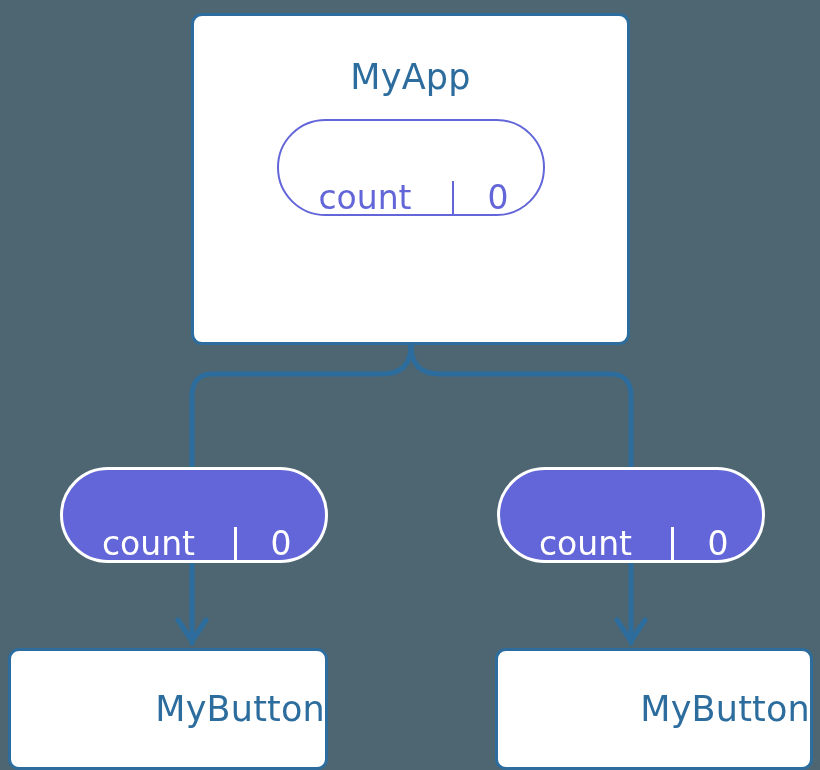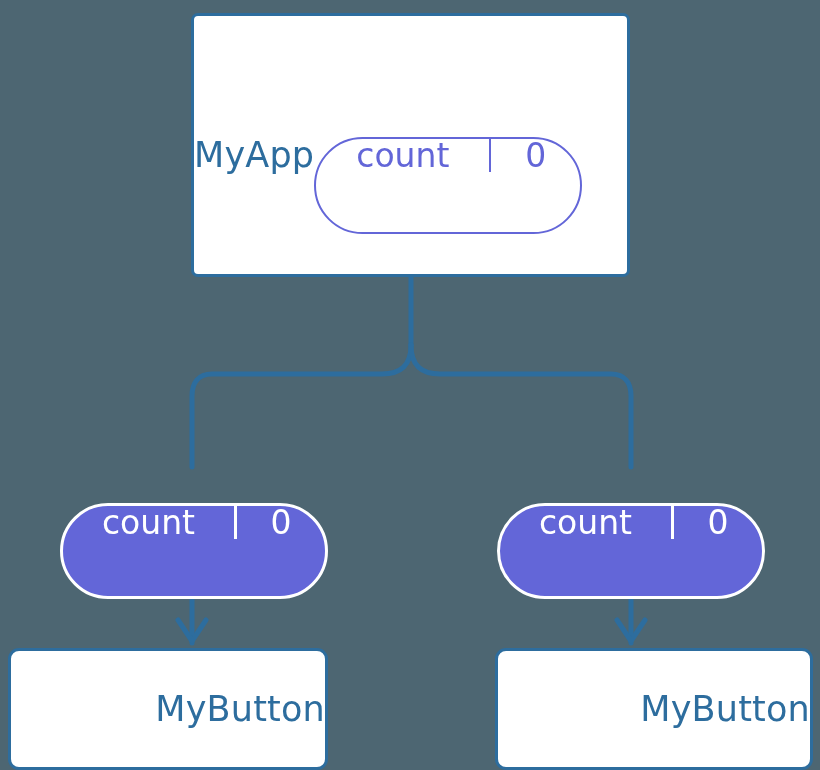--- a/index.html
+++ b/index.html
@@ -47,25 +47,24 @@
     letter-spacing: 0.2px;
     line-height: 1;
     white-space: nowrap;
   }
 
   
   #node-myapp {
     left: 191px;
     top: 13px;
     width: 439px;
-    height: 264px;
-    flex-direction: row;
+    height: 332px;
+    flex-direction: column;
     justify-content: flex-start;
     padding-top: 44px;
-    border-radius: 7px;
   }
   #node-myapp .node-title {
     margin-bottom: 24px;
   }
 
   
   #node-mybutton-left {
     left: 8px;
     top: 648px;
     width: 320px;
@@ -76,24 +75,23 @@
     top: 648px;
     width: 318px;
     height: 122px;
   }
 
   
   .state-pill {
     position: absolute;
     box-sizing: border-box;
     display: flex;
-    align-items: flex-start;
+    align-items: flex-end;
     border-radius: 999px;
     overflow: hidden;
-    margin-top: 36px;
   }
   .state-pill .pill-key,
   .state-pill .pill-val {
     display: flex;
     align-items: center;
     justify-content: center;
     line-height: 1;
     white-space: nowrap;
   }
   .state-pill .pill-key {

